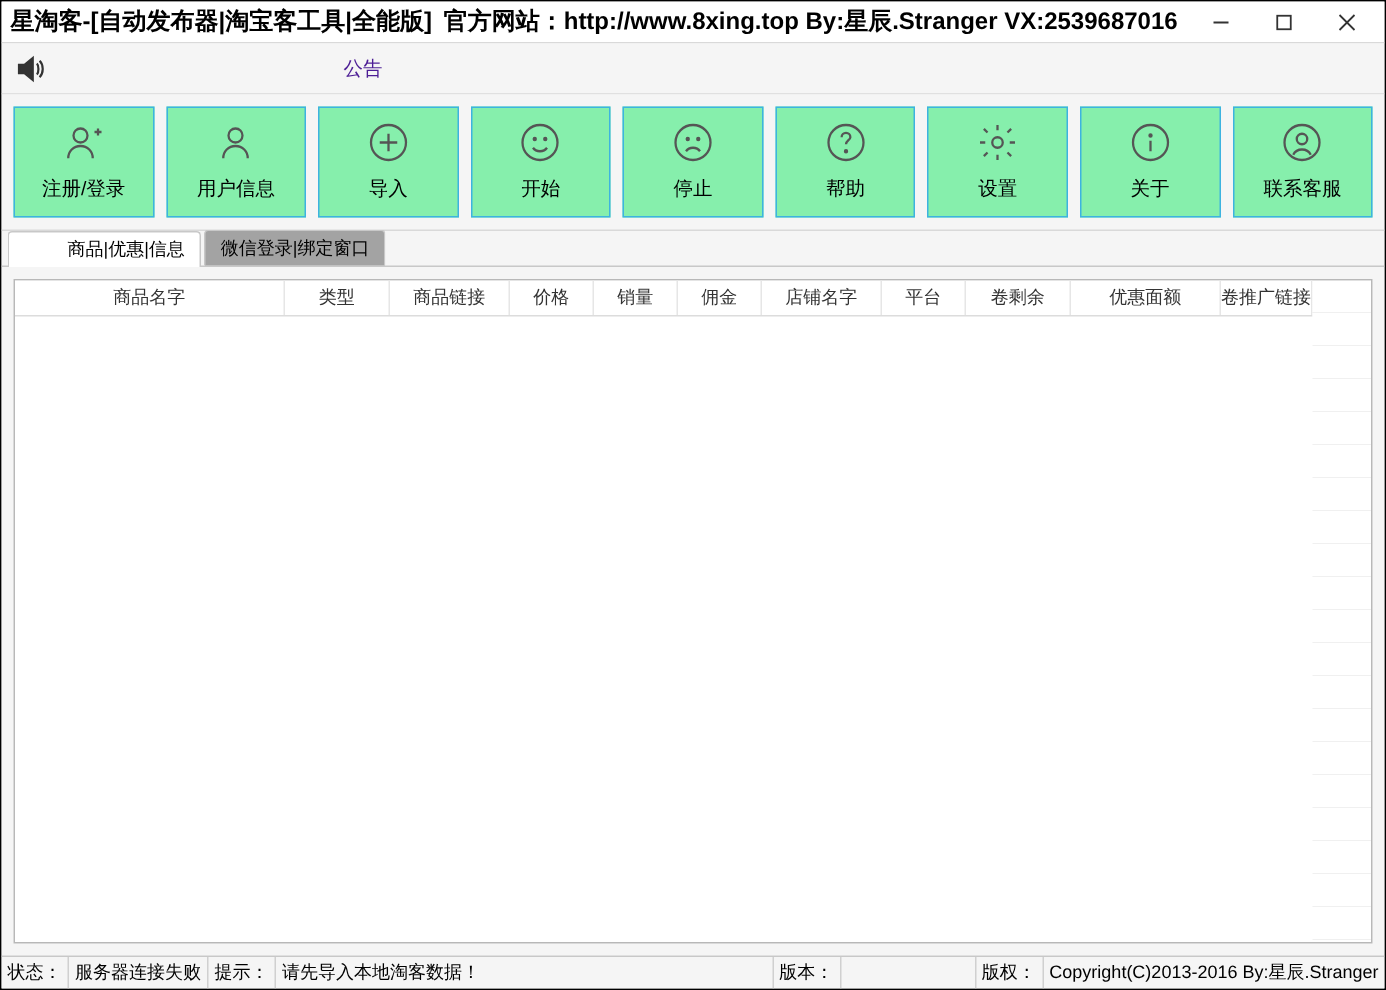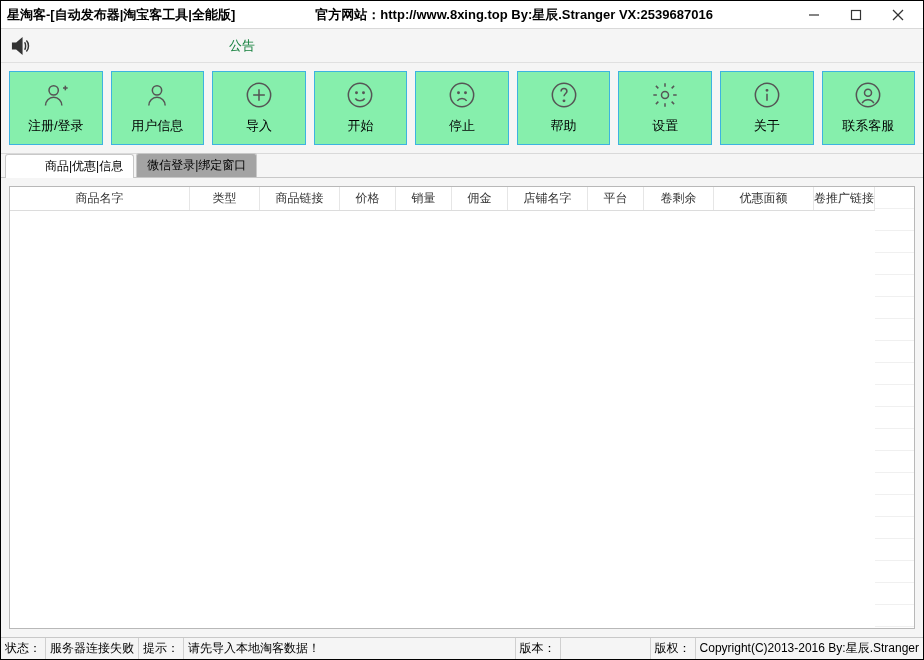--- a/index.html
+++ b/index.html
@@ -15,37 +15,37 @@
   flex-direction: column;
 }
 .titlebar {
   display: flex;
   align-items: center;
   height: 28px;
   padding: 0 4px 0 6px;
   background: #fff;
   border-bottom: 1px solid #d9d9d9;
 }
-.titlebar .title { font-weight: bold; font-size: 13px; }
-.titlebar .center { flex: 1; text-align: center; font-weight: bold; font-size: 13px; }
+.titlebar .title { font-weight: bold; font-size: 16px; }
+.titlebar .center { flex: 1; text-align: center; font-weight: bold; font-size: 16px; }
 .winbtns { display: flex; }
 .winbtn { width: 42px; height: 24px; display: flex; align-items: center; justify-content: center; cursor: pointer; }
 .winbtn svg { stroke: #333; stroke-width: 1.2; fill: none; }
 
 .noticebar {
   height: 34px;
   display: flex;
   align-items: center;
   padding: 0 8px;
   background: #f5f5f5;
   border-bottom: 1px solid #e0e0e0;
   gap: 8px;
 }
 .speaker-icon { width: 22px; height: 22px; }
-.notice-text { color: #15803d; margin-left: 190px; font-size: 13px; }
+.notice-text { color: #4c1d95; margin-left: 190px; font-size: 13px; }
 
 .toolbar {
   display: flex;
   gap: 8px;
   padding: 8px;
   background: #f5f5f5;
   border-bottom: 1px solid #d9d9d9;
 }
 .toolbtn {
   flex: 1;

